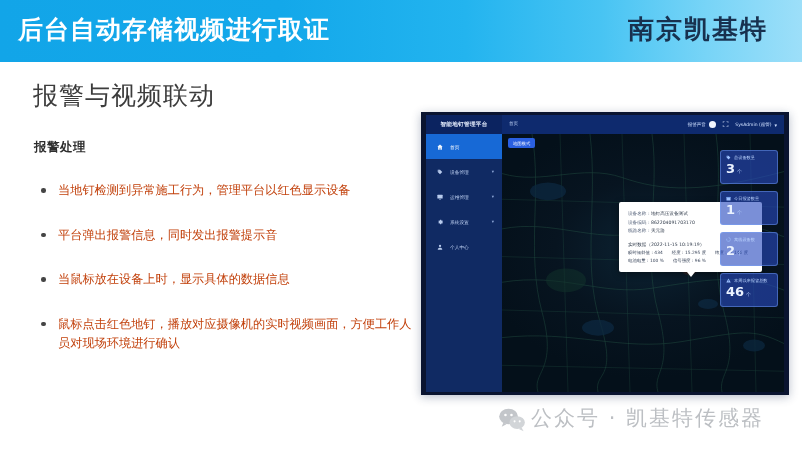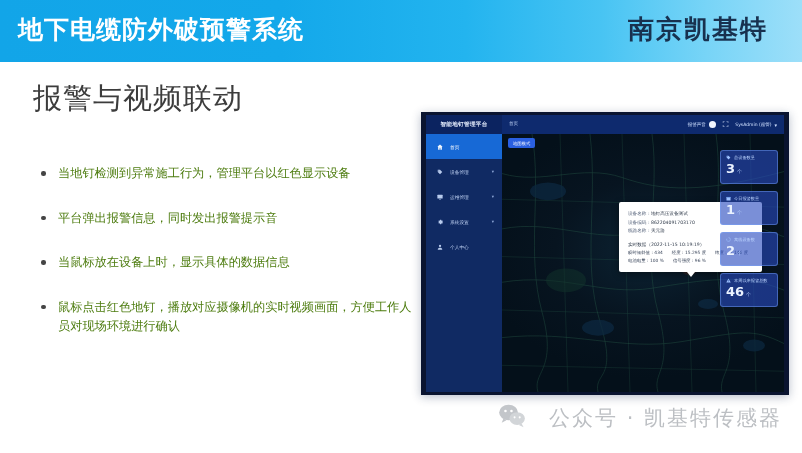--- a/index.html
+++ b/index.html
@@ -27,41 +27,41 @@
   .header-brand {
     position: absolute; right: 34px; top: 12px;
     font-size: 26px; font-weight: 700; color: #18314f;
     letter-spacing: 2px;
     font-family: Liberation Serif, serif;
   }
 
   
   .slide-title {
     position: absolute; left: 33px; top: 79px;
-    font-size: 29px; color: #3c3c3c; font-weight: 400;
+    font-size: 25px; color: #3c3c3c; font-weight: 400;
     letter-spacing: 1px;
     font-family: "DejaVu Sans", sans-serif;
   }
 
   .content { position: absolute; left: 34px; top: 139px; width: 385px; }
 
   .sec-head {
     font-size: 12.5px; font-weight: 700; color: #2e2e2e;
     margin-bottom: 6px; letter-spacing: .5px;
     font-family: "DejaVu Sans", sans-serif;
   }
   .sec-head.second { margin-top: 9px; }
 
   ul.bullets { list-style: none; margin: 0 0 0 4px; padding: 0; }
   ul.bullets li {
     position: relative;
     padding-left: 20px;
     font-size: 12.2px;
     line-height: 19.5px;
-    color: #4d7c0f;
+    color: #c2410c;
     margin-bottom: 5.5px;
     font-family: "DejaVu Sans", sans-serif;
     margin-top: 25px;
   }
   ul.bullets li::before {
     content: "";
     position: absolute; left: 3px; top: 7px;
     width: 4.5px; height: 4.5px; border-radius: 50%;
     background: #444;
   }
@@ -201,42 +201,43 @@
   .kpi-label .ki svg { display: block; width: 5px; height: 5px; }
   .kpi-value {
     font-size: 13px; font-weight: 700; color: #eaf2ff; line-height: 13px;
     font-family: "DejaVu Sans", sans-serif;
   }
   .kpi-value .unit { font-size: 5px; font-weight: 400; color: #aec8f5; margin-left: 2px; }
 
   
   .watermark {
     position: absolute; left: 498px; top: 404px;
-    display: flex; align-items: flex-start; gap: 23px;
+    display: flex; align-items: flex-end; gap: 5px;
     color: #b9bcc0;
   }
   .wm-icon { width: 28px; height: 24px; }
   .wm-icon svg { display: block; width: 28px; height: 24px; }
   .wm-text {
     font-size: 21px; letter-spacing: 2px; color: #bcbfc3;
     font-family: "DejaVu Sans", sans-serif;
   }
 </style>
 </head>
 <body>
 
 <div class="header">
-  <div class="header-title">地下电缆防外破预警系统</div>
+  <div class="header-title">后台自动存储视频进行取证</div>
   <div class="header-brand">南京凯基特</div>
 </div>
 
 <div class="slide-title">报警与视频联动</div>
 
 <div class="content">
 
+  <div class="sec-head">报警处理</div>
   <ul class="bullets">
     <li>当地钉检测到异常施工行为，管理平台以红色显示设备</li>
     <li>平台弹出报警信息，同时发出报警提示音</li>
     <li>当鼠标放在设备上时，显示具体的数据信息</li>
   </ul>
 
   <ul class="bullets">
     <li>鼠标点击红色地钉，播放对应摄像机的实时视频画面，方便工作人员对现场环境进行确认</li>
   </ul>
 

